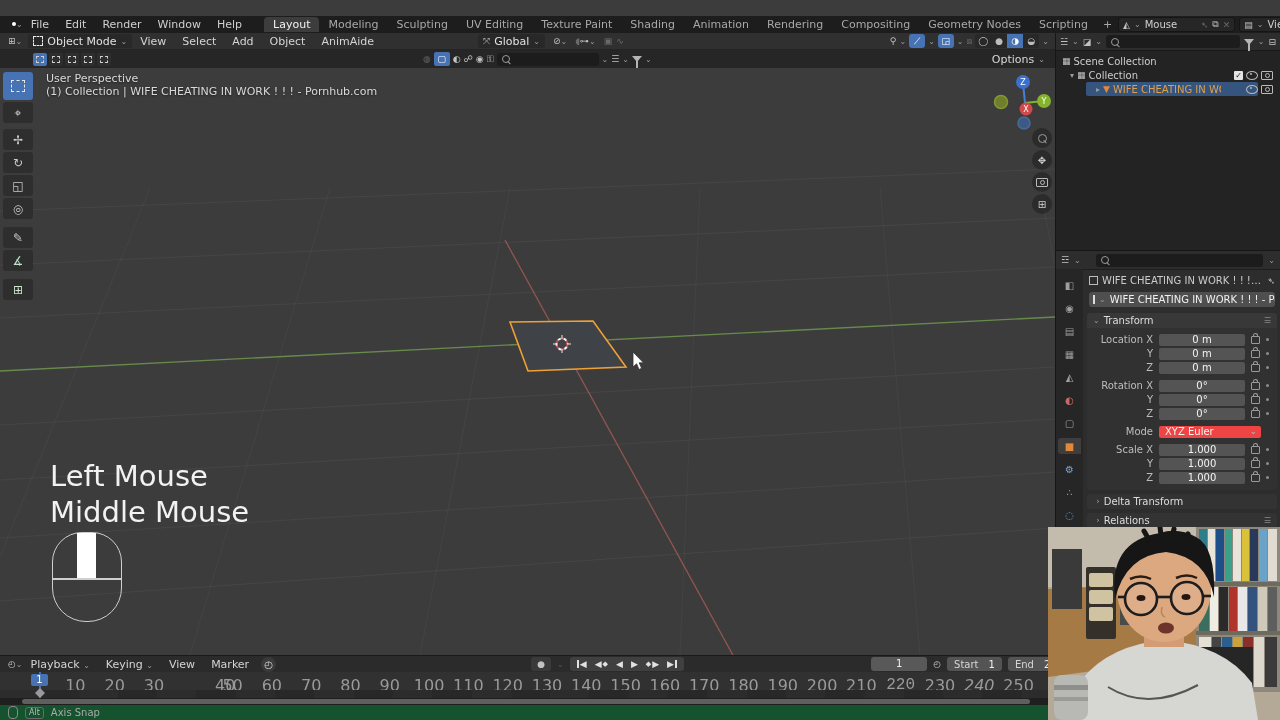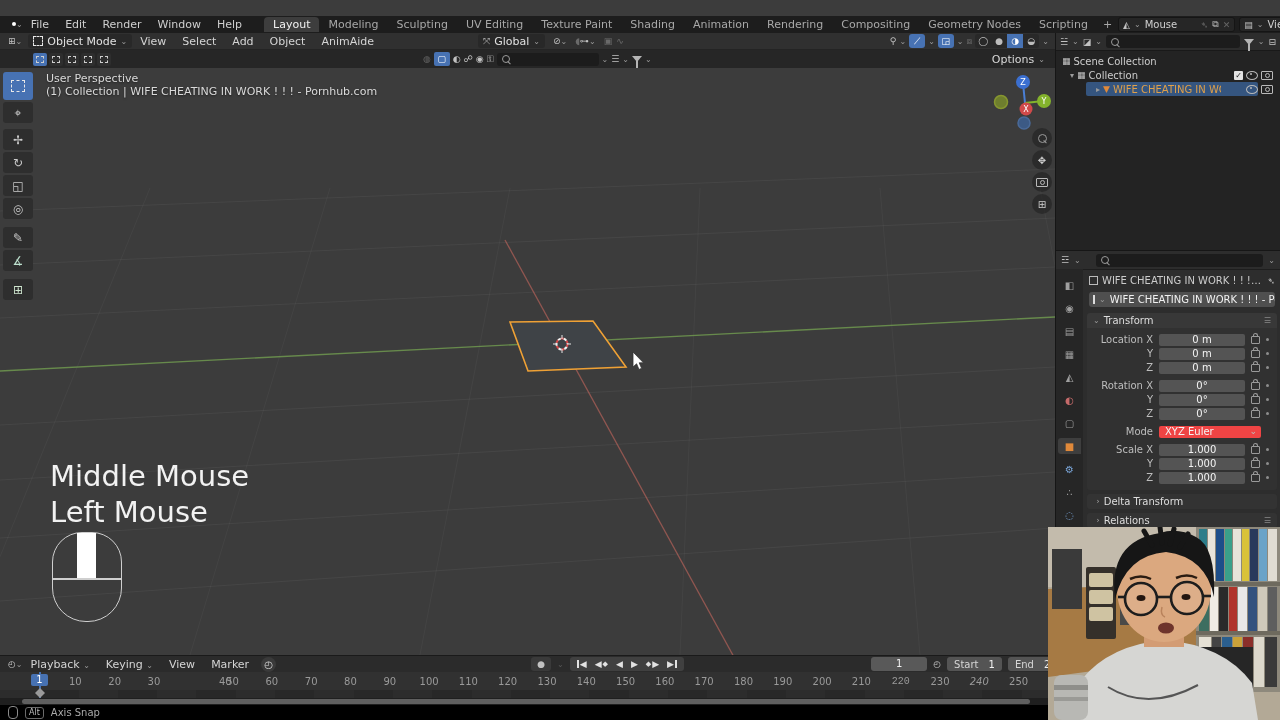--- a/index.html
+++ b/index.html
@@ -91,36 +91,36 @@
   .trow.select .tfield{background:#ef4444;text-align:left;padding-left:6px;width:96px;}
   .trow.select .tfield::after{content:"⌄";position:absolute;right:4px;top:-1px;color:#bbb;font-size:9px;}
   .lock{width:7px;height:6px;border:1px solid #9a9a9a;border-radius:1px;position:relative;margin-left:6px;flex:0 0 auto;}
   .lock::before{content:"";position:absolute;top:-4px;left:1px;width:3px;height:3px;border:1px solid #9a9a9a;border-bottom:none;border-radius:3px 3px 0 0;}
   .trow.select .lock{visibility:hidden;}
   .kdot{width:3px;height:3px;border-radius:50%;background:#8d8d8d;margin-left:6px;flex:0 0 auto;}
 
   
   .tl-head{left:0;top:655px;width:1280px;height:17px;background:#2b2b2b;display:flex;align-items:center;font-size:11px;border-top:1px solid #1a1a1a;box-sizing:border-box;}
   .ruler{left:0;top:672px;width:1280px;height:18px;background:#313131;}
-  .tick{position:absolute;top:4px;transform:translateX(-50%);font-size:10px;color:#9a9a9a;}
+  .tick{position:absolute;top:4px;transform:translateX(-50%);font-size:16px;color:#9a9a9a;}
   .track{left:0;top:690px;width:1280px;height:8px;background:#2a2a2a;
     background-image:repeating-linear-gradient(90deg,#2c2c2c 0 39.3px,#282828 39.3px 78.6px);}
   .tl-scroll{left:0;top:698px;width:1280px;height:7px;background:#1f1f1f;}
   .thumb{position:absolute;left:22px;top:1px;width:1008px;height:5px;background:#5f5f5f;border-radius:3px;}
   .transport{display:flex;align-items:center;gap:2px;background:#404040;border-radius:3px;height:14px;padding:0 4px;color:#e2e2e2;font-size:9px;}
   .tbtn{padding:0 3px;display:flex;align-items:center;gap:1px;}
   .bar{width:2px;height:8px;background:#e2e2e2;display:inline-block;}
   .framefield{background:#595959;border-radius:3px;height:14px;min-width:56px;text-align:center;line-height:14px;color:#f2f2f2;font-size:10px;}
   .sefield{display:flex;align-items:center;background:#545454;border-radius:3px;height:14px;padding:0 7px;gap:10px;color:#f2f2f2;font-size:10px;}
   .sefield .lab{color:#d6d6d6;}
   .playhead{left:39px;top:672px;width:2px;height:26px;background:#4772b3;}
   .curframe-badge{left:31px;top:674px;width:17px;height:12px;background:#4772b3;border-radius:2px;color:#fff;font-size:10px;text-align:center;line-height:12px;}
 
   
-  .statusbar{left:0;top:705px;width:1280px;height:15px;background:#000000;display:flex;align-items:center;font-size:10px;color:#a9a9a9;gap:7px;padding-left:8px;box-sizing:border-box;}
+  .statusbar{left:0;top:705px;width:1280px;height:15px;background:#14532d;display:flex;align-items:center;font-size:10px;color:#a9a9a9;gap:7px;padding-left:8px;box-sizing:border-box;}
   .keychip{border:1px solid #6a6a6a;border-radius:3px;font-size:8px;padding:0 3px;color:#bdbdbd;line-height:10px;}
   .statmouse{width:8px;height:11px;border:1px solid #8a8a8a;border-radius:4px;}
 
   
   .webcam{left:1048px;top:527px;width:232px;height:193px;z-index:40;background:#1a1a1a;}
 </style>
 </head>
 <body>
 
 <div class="stage">
@@ -350,22 +350,22 @@
       </div>
     <div class="navbtn">
         <span class="cam"></span>
       </div>
     <div class="navbtn">
         <span>⊞</span>
       </div>
   </div>
 
   <div class="abs hint" style="left:50px;top:458px;">
+    <div>Left Mouse</div>
     <div>Middle Mouse</div>
-    <div>Left Mouse</div>
   </div>
   <div class="abs mouseico" style="left:52px;top:532px;">
     <span class="mid"></span>
     <span class="hline"></span>
   </div>
 
   <svg class="abs" style="left:632px;top:352px;z-index:30;" width="14" height="20">
     <polygon points="1,0 1,15 4.6,11.8 7,17.5 9.6,16.3 7.2,10.8 11.5,10.8" fill="#fff" stroke="#333" stroke-width="0.8"></polygon>
   </svg>
 

